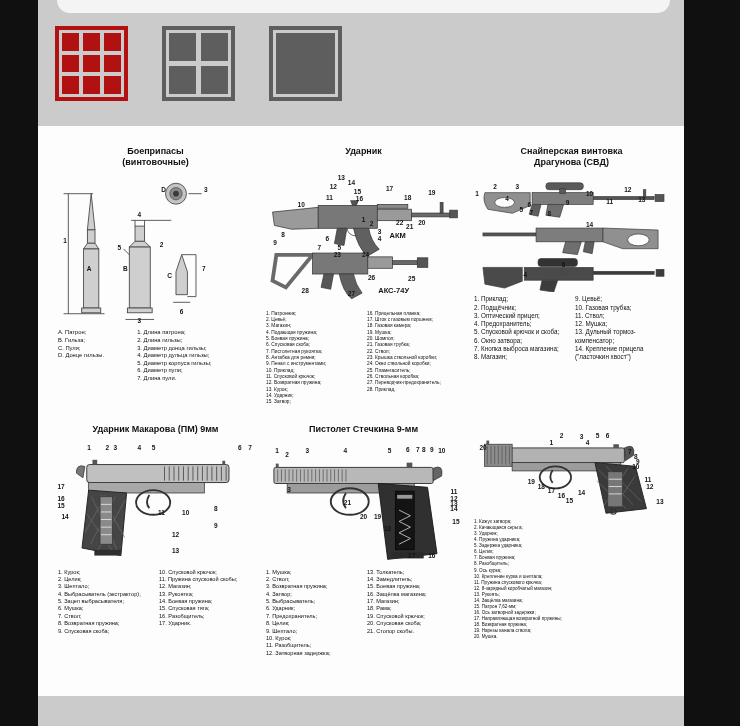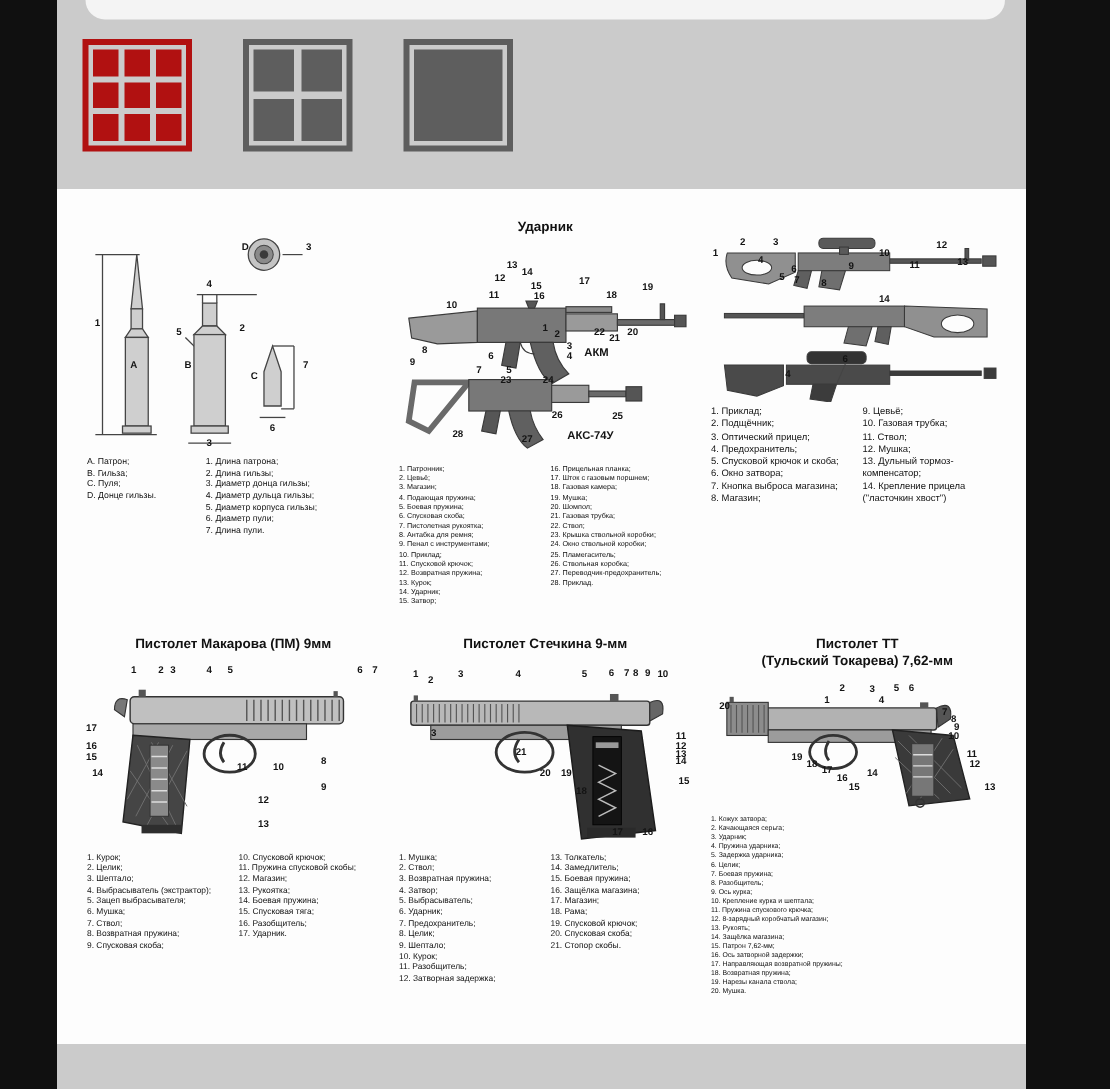--- a/index.html
+++ b/index.html
@@ -83,20 +83,24 @@
         <span class="grid1" style="display:block">
           <div></div>
         </span>
       </button>
     </div>
   </div>
 
   <div class="page">
 
     <section class="panel">
+      <div class="title">
+        <div>Боеприпасы</div>
+        <div>(винтовочные)</div>
+      </div>
       <div class="diagram d-ammo">
         <svg viewBox="0 0 211 158" preserveAspectRatio="xMidYMid meet">
           <g stroke="#444" stroke-width="0.9" fill="none">
             <line x1="14" y1="22" x2="14" y2="148"></line>
             <line x1="9" y1="22" x2="40" y2="22"></line>
               <line x1="9" y1="148" x2="52" y2="148"></line>
             <line x1="80" y1="50" x2="122" y2="50"></line>
             <line x1="84" y1="50" x2="84" y2="56"></line>
               <line x1="94" y1="50" x2="94" y2="56"></line>
             <line x1="74" y1="154" x2="104" y2="154"></line>
@@ -243,20 +247,24 @@
             <div class="legend-line">24. Окно ствольной коробки;</div>
             <div class="legend-line">25. Пламегаситель;</div>
             <div class="legend-line">26. Ствольная коробка;</div>
             <div class="legend-line">27. Переводчик-предохранитель;</div>
             <div class="legend-line">28. Приклад.</div>
           </div>
       </div>
     </section>
 
     <section class="panel">
+      <div class="title">
+        <div>Снайперская винтовка</div>
+        <div>Драгунова (СВД)</div>
+      </div>
       <div class="diagram d-svd">
         <svg viewBox="0 0 196 124" preserveAspectRatio="xMidYMid meet">
           <g stroke="#3a3a3a" stroke-width="0.7">
             <rect x="118" y="27" width="64" height="3" fill="#555"></rect>
             <rect x="183" y="25" width="9" height="7" fill="#555"></rect>
             <rect x="171" y="20" width="2.5" height="8" fill="#555"></rect>
             <rect x="58" y="23" width="62" height="12" fill="#7d7d7d"></rect>
             <rect x="72" y="13" width="38" height="7" rx="3" fill="#5a5a5a"></rect>
             <rect x="86" y="19" width="6" height="5" fill="#5a5a5a"></rect>
             <path d="M10,23 L56,23 L56,36 L38,44 L13,40 Q7,31 10,23 Z" fill="#909090"></path>
@@ -312,21 +320,21 @@
             <div class="legend-line">11. Ствол;</div>
             <div class="legend-line">12. Мушка;</div>
             <div class="legend-line">13. Дульный тормоз-компенсатор;</div>
             <div class="legend-line">14. Крепление прицела ("ласточкин хвост")</div>
           </div>
       </div>
     </section>
 
     <section class="panel">
       <div class="title">
-        <div>Пистолет Макарова (ПМ) 9мм</div>
+        <div>Ударник Макарова (ПМ) 9мм</div>
       </div>
       <div class="diagram d-pm">
         <svg viewBox="0 0 205 135" preserveAspectRatio="xMidYMid meet">
           <rect x="30" y="28" width="150" height="19" rx="3" fill="#c0c0c0" stroke="#333" stroke-width="1"></rect>
           <path d="M112,30v15M117,30v15M122,30v15M127,30v15M132,30v15M137,30v15M142,30v15M147,30v15M152,30v15M157,30v15M162,30v15M167,30v15M172,30v15M177,30v15" stroke="#555" stroke-width="1" fill="none"></path>
           <rect x="36" y="23" width="5" height="5" fill="#555"></rect>
           <rect x="173" y="24" width="3" height="4" fill="#555"></rect>
           <path d="M28,30 q-9,-3 -9,7 l7,5 z" fill="#777" stroke="#333" stroke-width="0.8"></path>
           <rect x="32" y="47" width="122" height="11" fill="#a8a8a8" stroke="#333" stroke-width="0.8"></rect>
           <ellipse cx="100" cy="68" rx="18" ry="13" fill="none" stroke="#333" stroke-width="2"></ellipse>
@@ -446,24 +454,20 @@
             <div class="legend-line">17. Магазин;</div>
             <div class="legend-line">18. Рама;</div>
             <div class="legend-line">19. Спусковой крючок;</div>
             <div class="legend-line">20. Спусковая скоба;</div>
             <div class="legend-line">21. Стопор скобы.</div>
           </div>
       </div>
     </section>
 
     <section class="panel">
-      <div class="title">
-        <div>Пистолет ТТ</div>
-        <div>(Тульский Токарева) 7,62-мм</div>
-      </div>
       <div class="diagram d-tt">
         <svg viewBox="0 0 205 100" preserveAspectRatio="xMidYMid meet">
           <rect x="10" y="26" width="150" height="16" rx="2" fill="#b2b2b2" stroke="#333" stroke-width="1"></rect>
           <rect x="8" y="22" width="30" height="24" fill="#8c8c8c" stroke="#333" stroke-width="0.8"></rect>
           <path d="M11,24v20M15,24v20M19,24v20M23,24v20M27,24v20M31,24v20M35,24v20" stroke="#555" stroke-width="0.8" fill="none"></path>
           <rect x="10" y="18" width="3" height="4" fill="#555"></rect>
           <rect x="148" y="22" width="6" height="4" fill="#555"></rect>
           <path d="M160,26 q12,-6 10,8 l-9,6 z" fill="#555" stroke="#333" stroke-width="0.8"></path>
           <rect x="38" y="42" width="118" height="9" fill="#9c9c9c" stroke="#333" stroke-width="0.8"></rect>
           <ellipse cx="85" cy="58" rx="17" ry="12" fill="none" stroke="#333" stroke-width="2"></ellipse>

